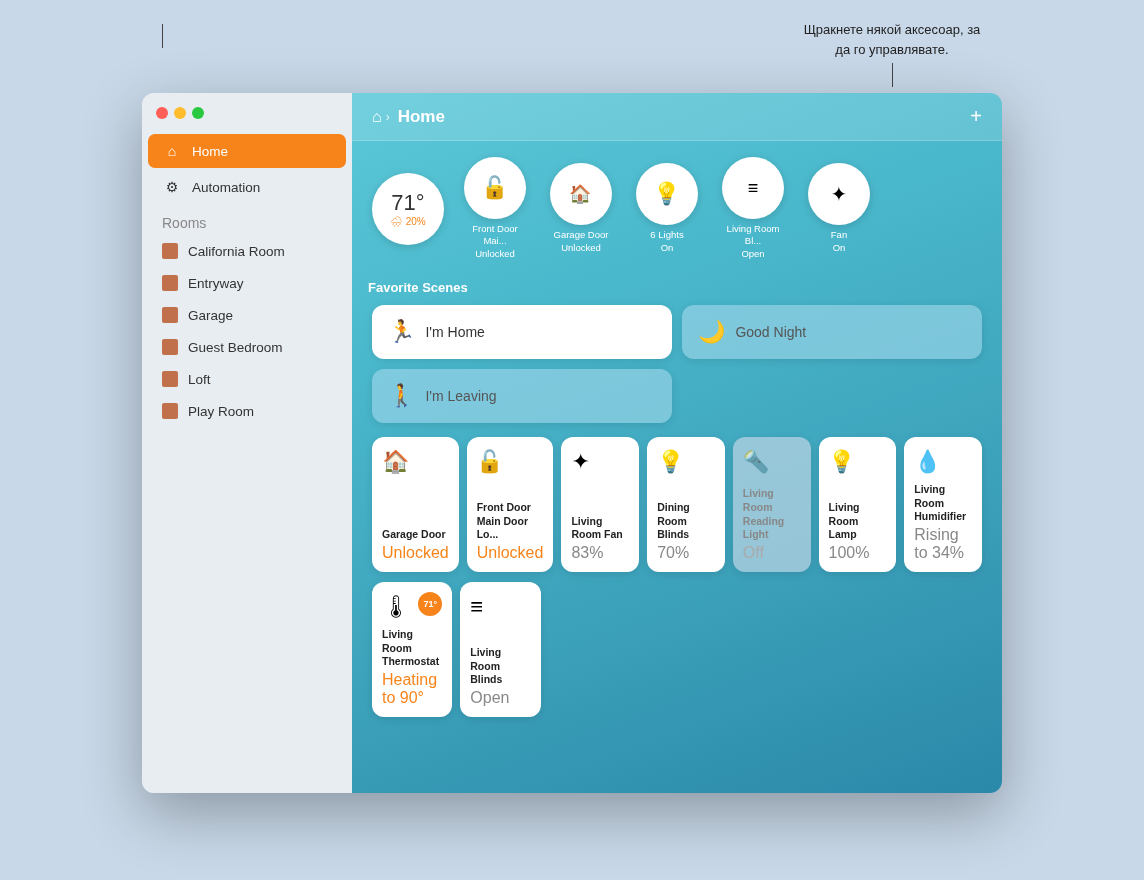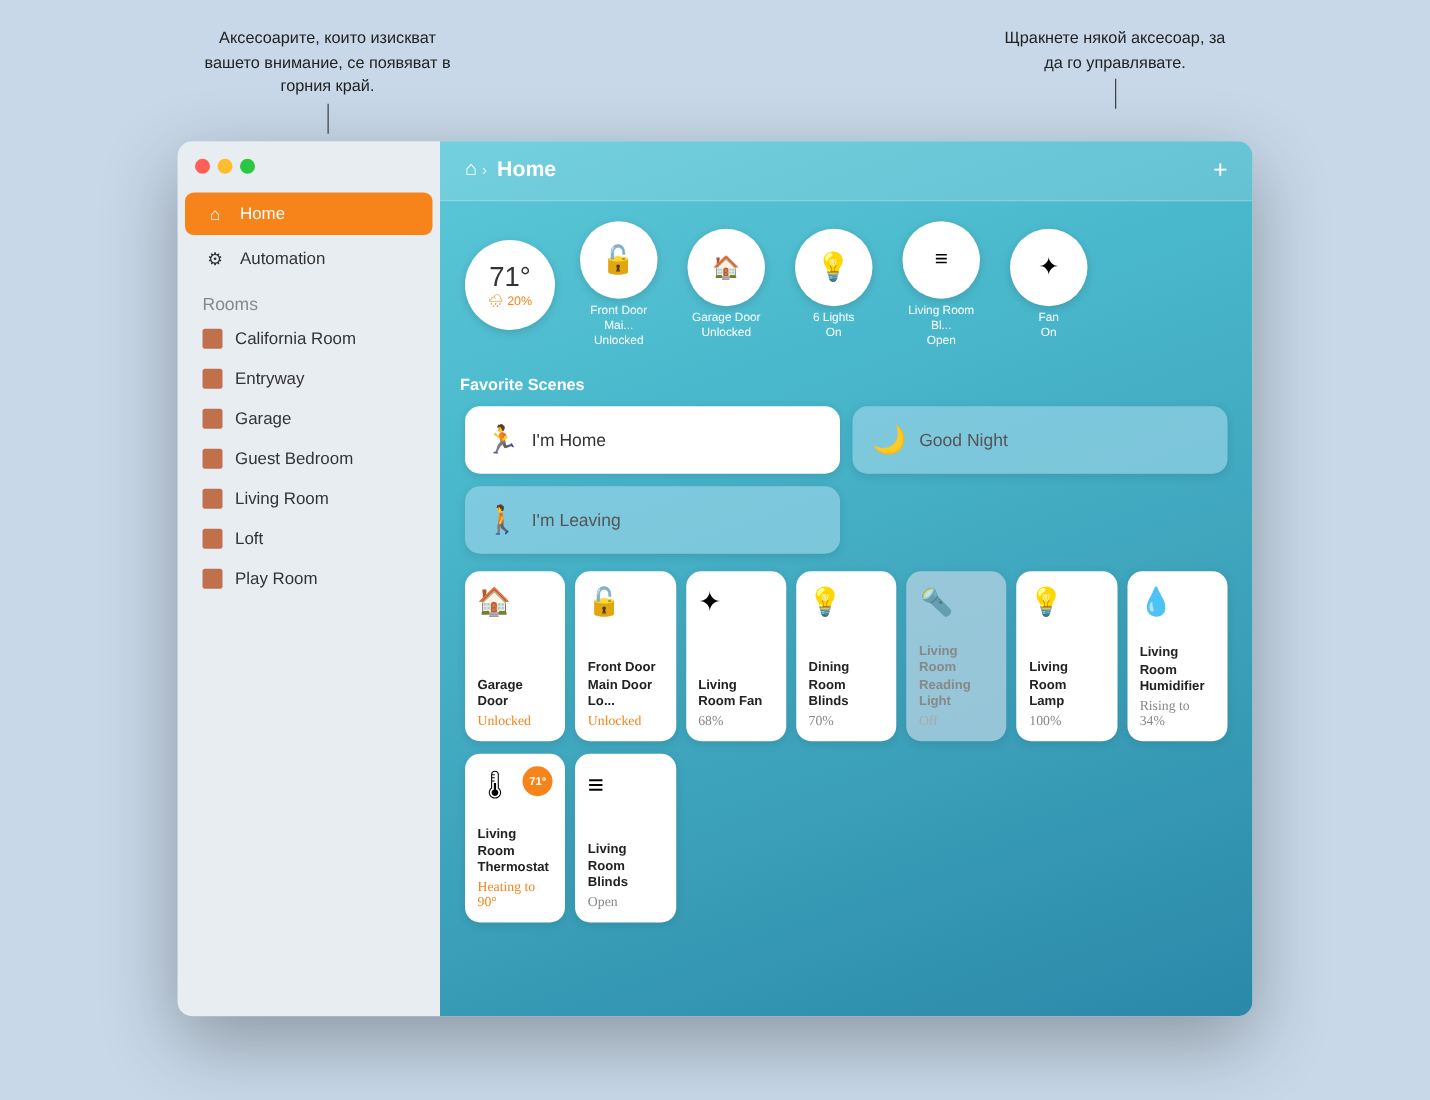--- a/index.html
+++ b/index.html
@@ -271,28 +271,26 @@
     .accessory-icon {
       font-size: 22px;
       margin-bottom: 8px;
     }
 
     .accessory-name {
       font-size: 10.5px;
       font-weight: 600;
       color: #222;
       line-height: 1.3;
-      margin-top: 12px;
     }
 
     .accessory-status {
-      font-size: 11px;
+      font-size: 16px;
       color: #888;
       margin-top: 2px;
-      font-family: Liberation Serif, serif;
     }
 
     .accessory-status.warning {
       color: #f7841a;
       font-weight: 500;
     }
 
     .accessory-card.inactive .accessory-name {
       color: #888;
     }
@@ -319,21 +317,20 @@
       font-size: 13px;
       color: #222;
       line-height: 1.5;
     }
   </style>
 </head>
 <body>
 
 <div style="width:860px; display:flex; justify-content:space-between; padding: 0 20px; margin-bottom:6px;">
   <div style="max-width:220px; text-align:center;">
-    <div class="annot">Аксесоарите, които изискват вашето внимание, се появяват в горния край.</div>
     <div style="display:flex; justify-content:center; margin-top:4px;">
       <div style="width:1px; height:24px; background:#444;"></div>
     </div>
   </div>
   <div style="max-width:180px; text-align:center;">
     <div class="annot">Щракнете някой аксесоар, за да го управлявате.</div>
     <div style="display:flex; justify-content:center; margin-top:4px;">
       <div style="width:1px; height:24px; background:#444;"></div>
     </div>
   </div>
@@ -371,24 +368,20 @@
     <div class="sidebar-item">
       <div class="room-icon"></div>
       <span>Garage</span>
     </div>
     <div class="sidebar-item">
       <div class="room-icon"></div>
       <span>Guest Bedroom</span>
     </div>
     <div class="sidebar-item">
       <div class="room-icon"></div>
-      <span>Living Room</span>
-    </div>
-    <div class="sidebar-item">
-      <div class="room-icon"></div>
       <span>Loft</span>
     </div>
     <div class="sidebar-item">
       <div class="room-icon"></div>
       <span>Play Room</span>
     </div>
   </div>
 
   <div class="main-content">
 
@@ -456,21 +449,21 @@
         <span class="accessory-icon">🔓</span>
         <div>
           <div class="accessory-name">Front Door Main Door Lo...</div>
           <div class="accessory-status warning">Unlocked</div>
         </div>
       </div>
       <div class="accessory-card">
         <span class="accessory-icon">✦</span>
         <div>
           <div class="accessory-name">Living Room Fan</div>
-          <div class="accessory-status">68%</div>
+          <div class="accessory-status">83%</div>
         </div>
       </div>
       <div class="accessory-card">
         <span class="accessory-icon">💡</span>
         <div>
           <div class="accessory-name">Dining Room Blinds</div>
           <div class="accessory-status">70%</div>
         </div>
       </div>
       <div class="accessory-card inactive">

